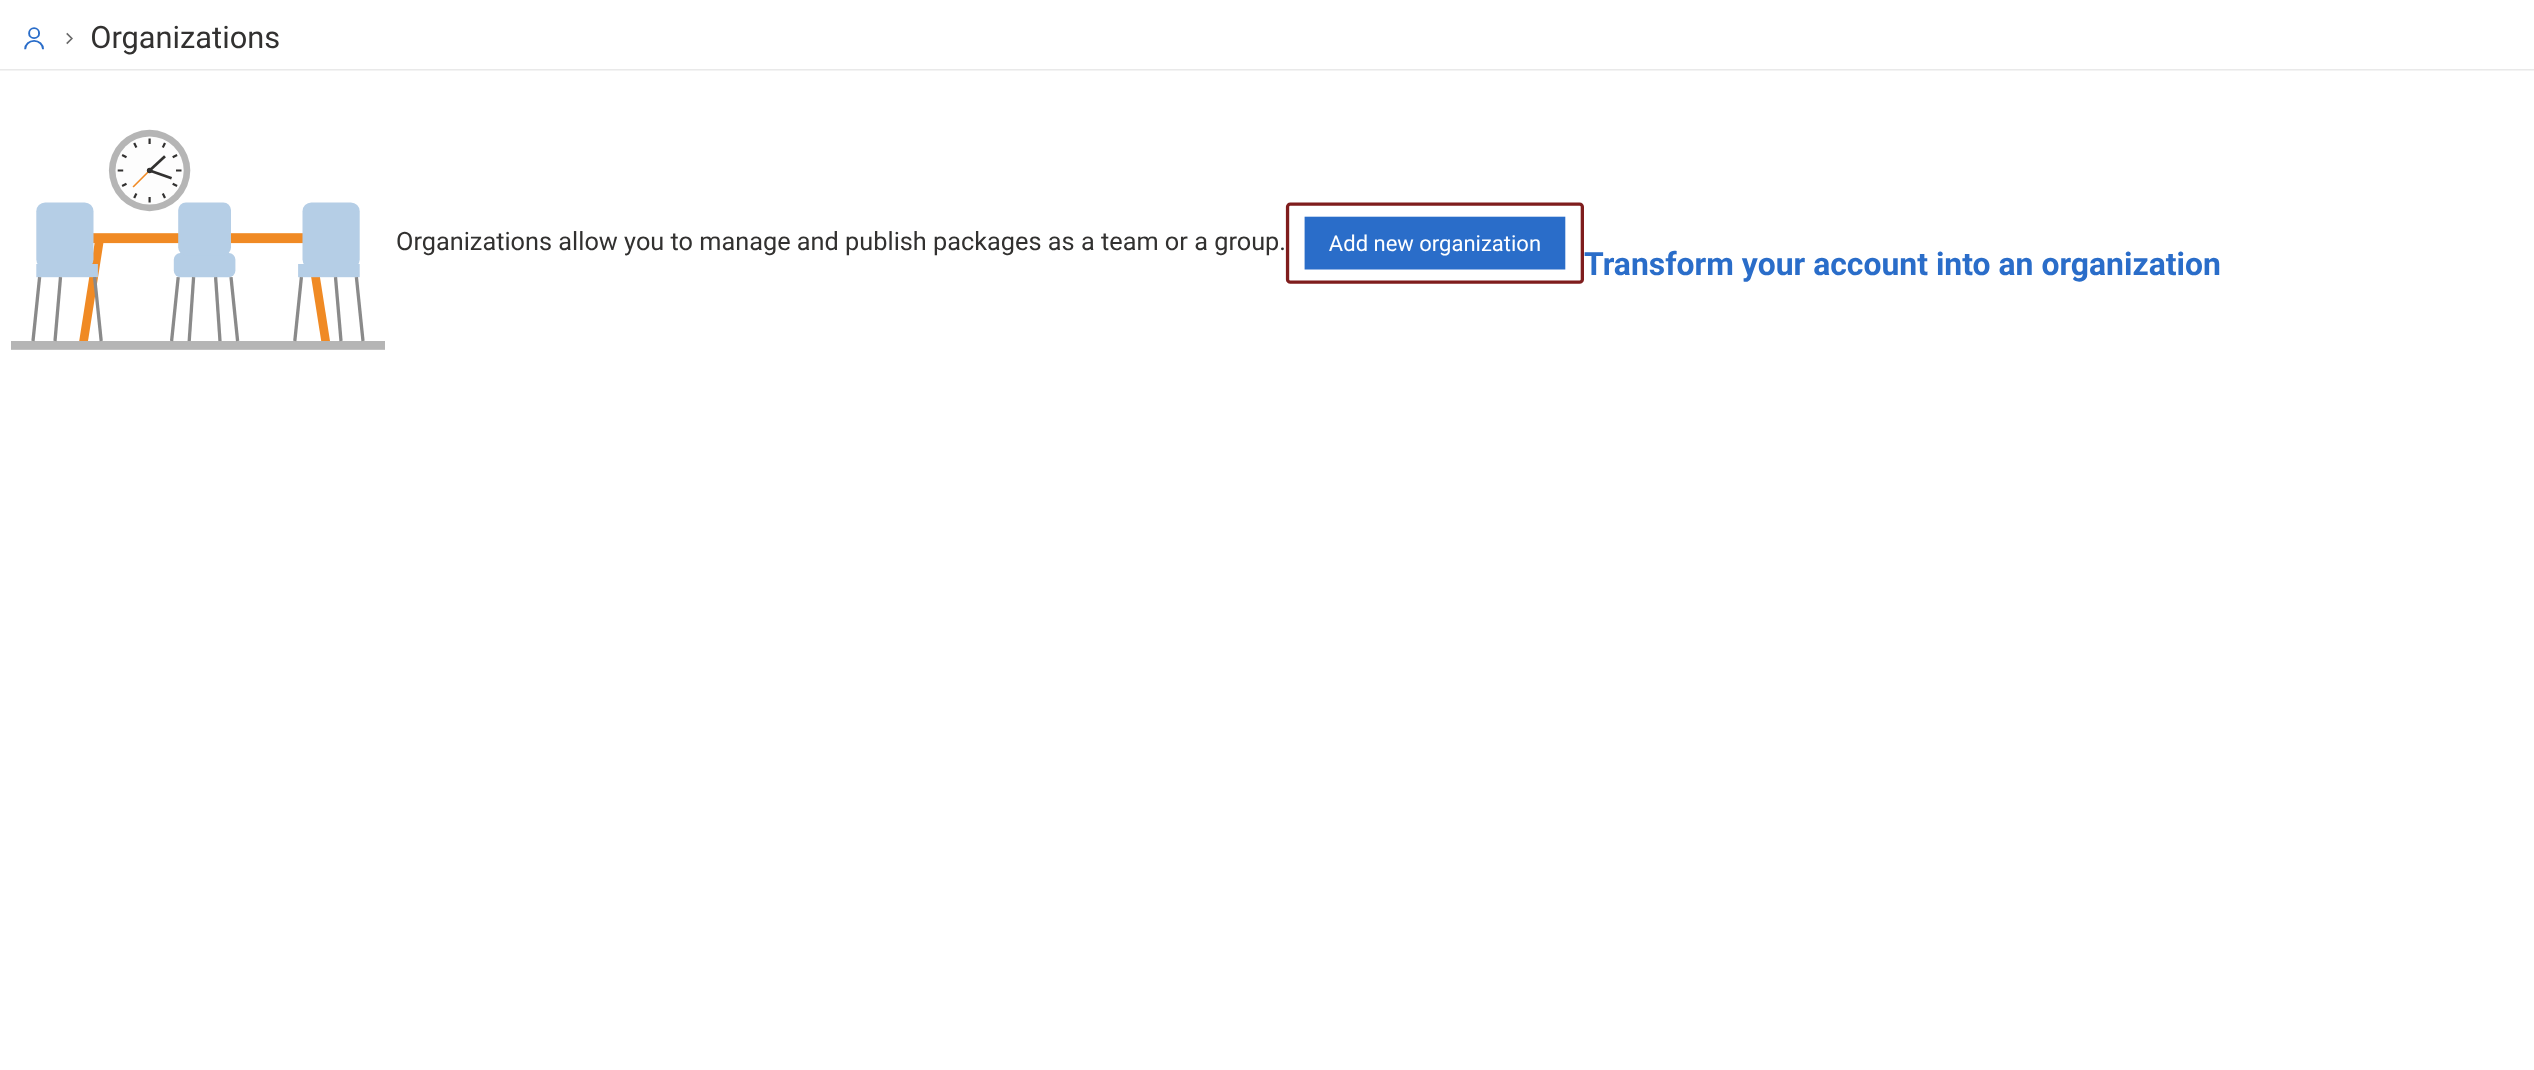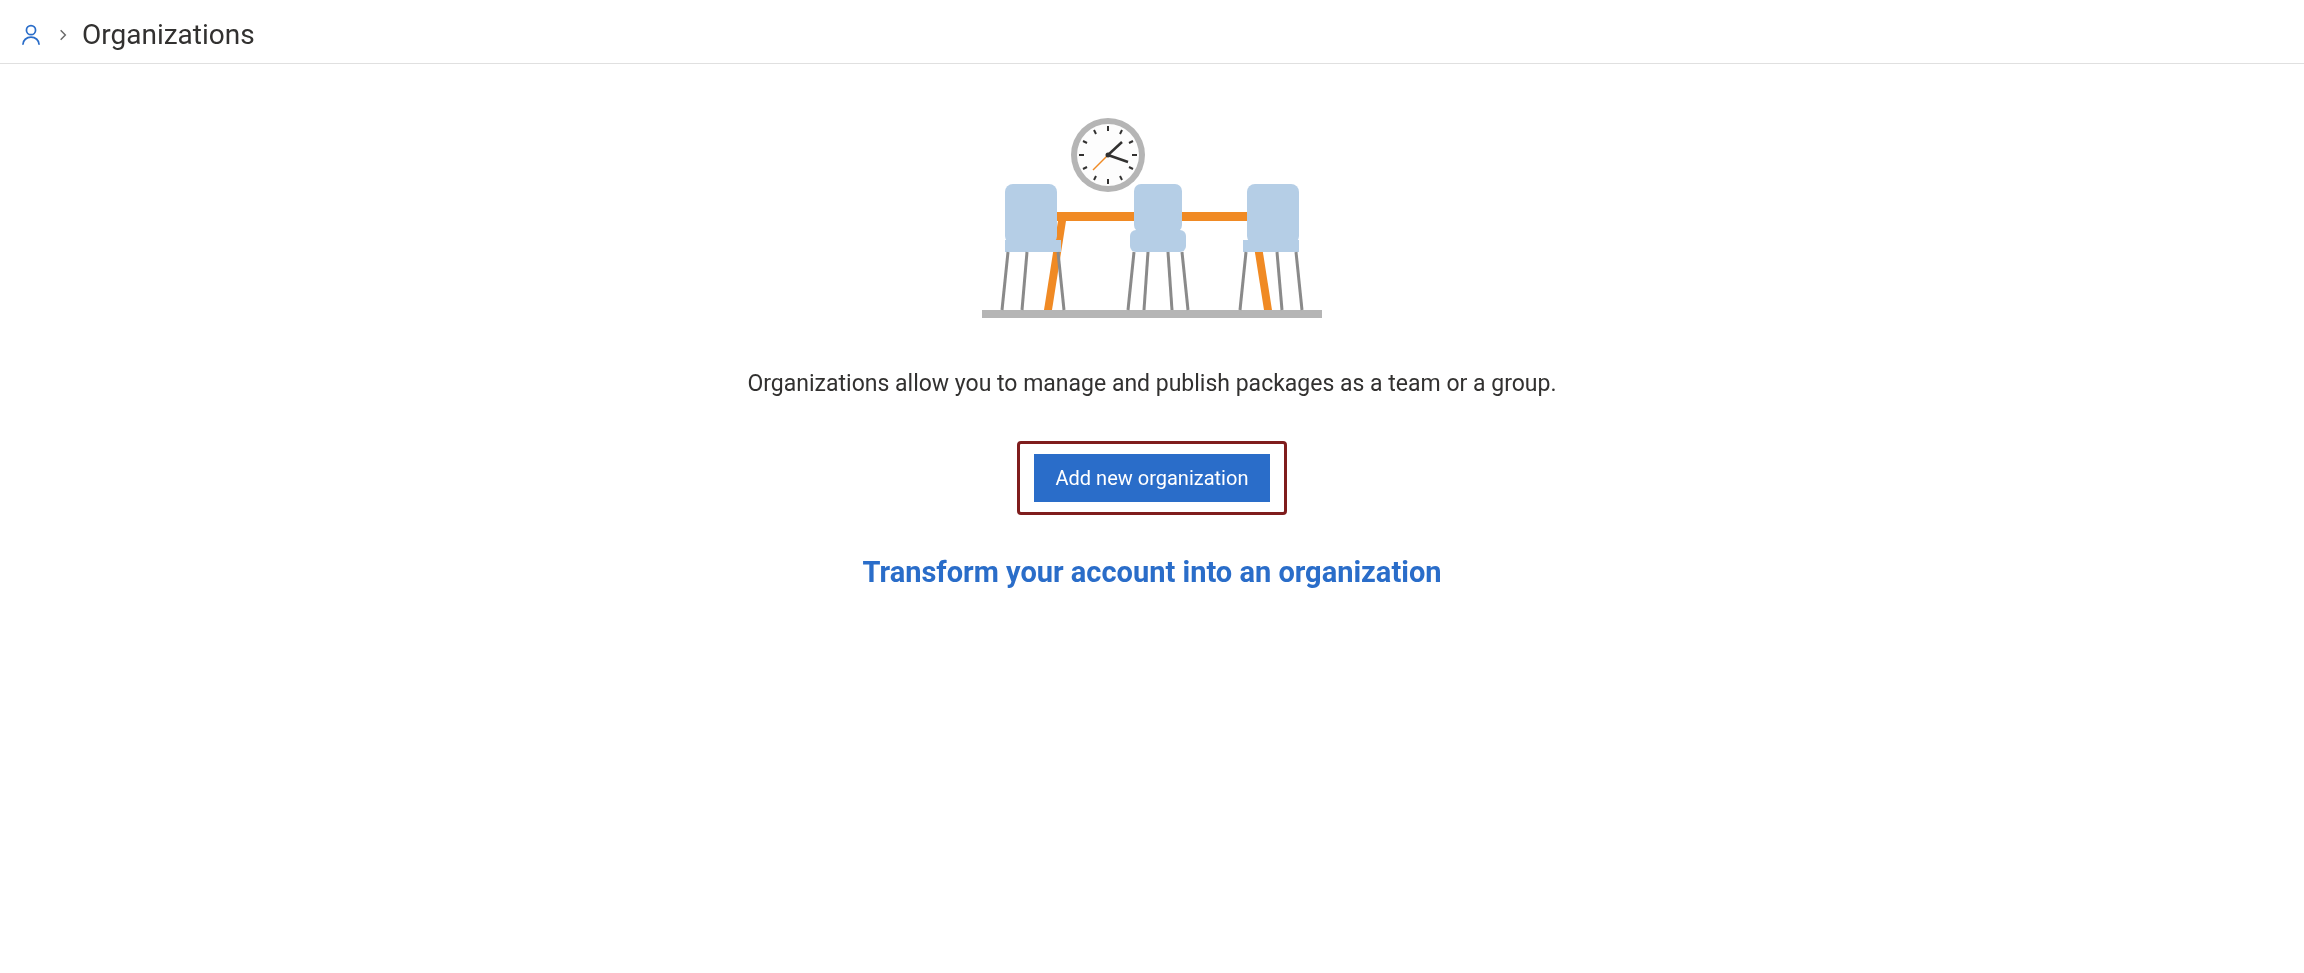--- a/index.html
+++ b/index.html
@@ -33,24 +33,23 @@
       display: inline-flex;
       align-items: center;
     }
     .breadcrumb .page-title {
       font-size: 28px;
       font-weight: 400;
       color: #323130;
     }
     .content {
       display: flex;
-      flex-direction: column;
+      flex-direction: row;
       align-items: center;
       padding-top: 48px;
-      justify-content: center;
     }
     .illustration {
       width: 360px;
       height: 210px;
       margin-bottom: 48px;
     }
     .description {
       font-size: 23px;
       font-weight: 400;
       color: #323130;

